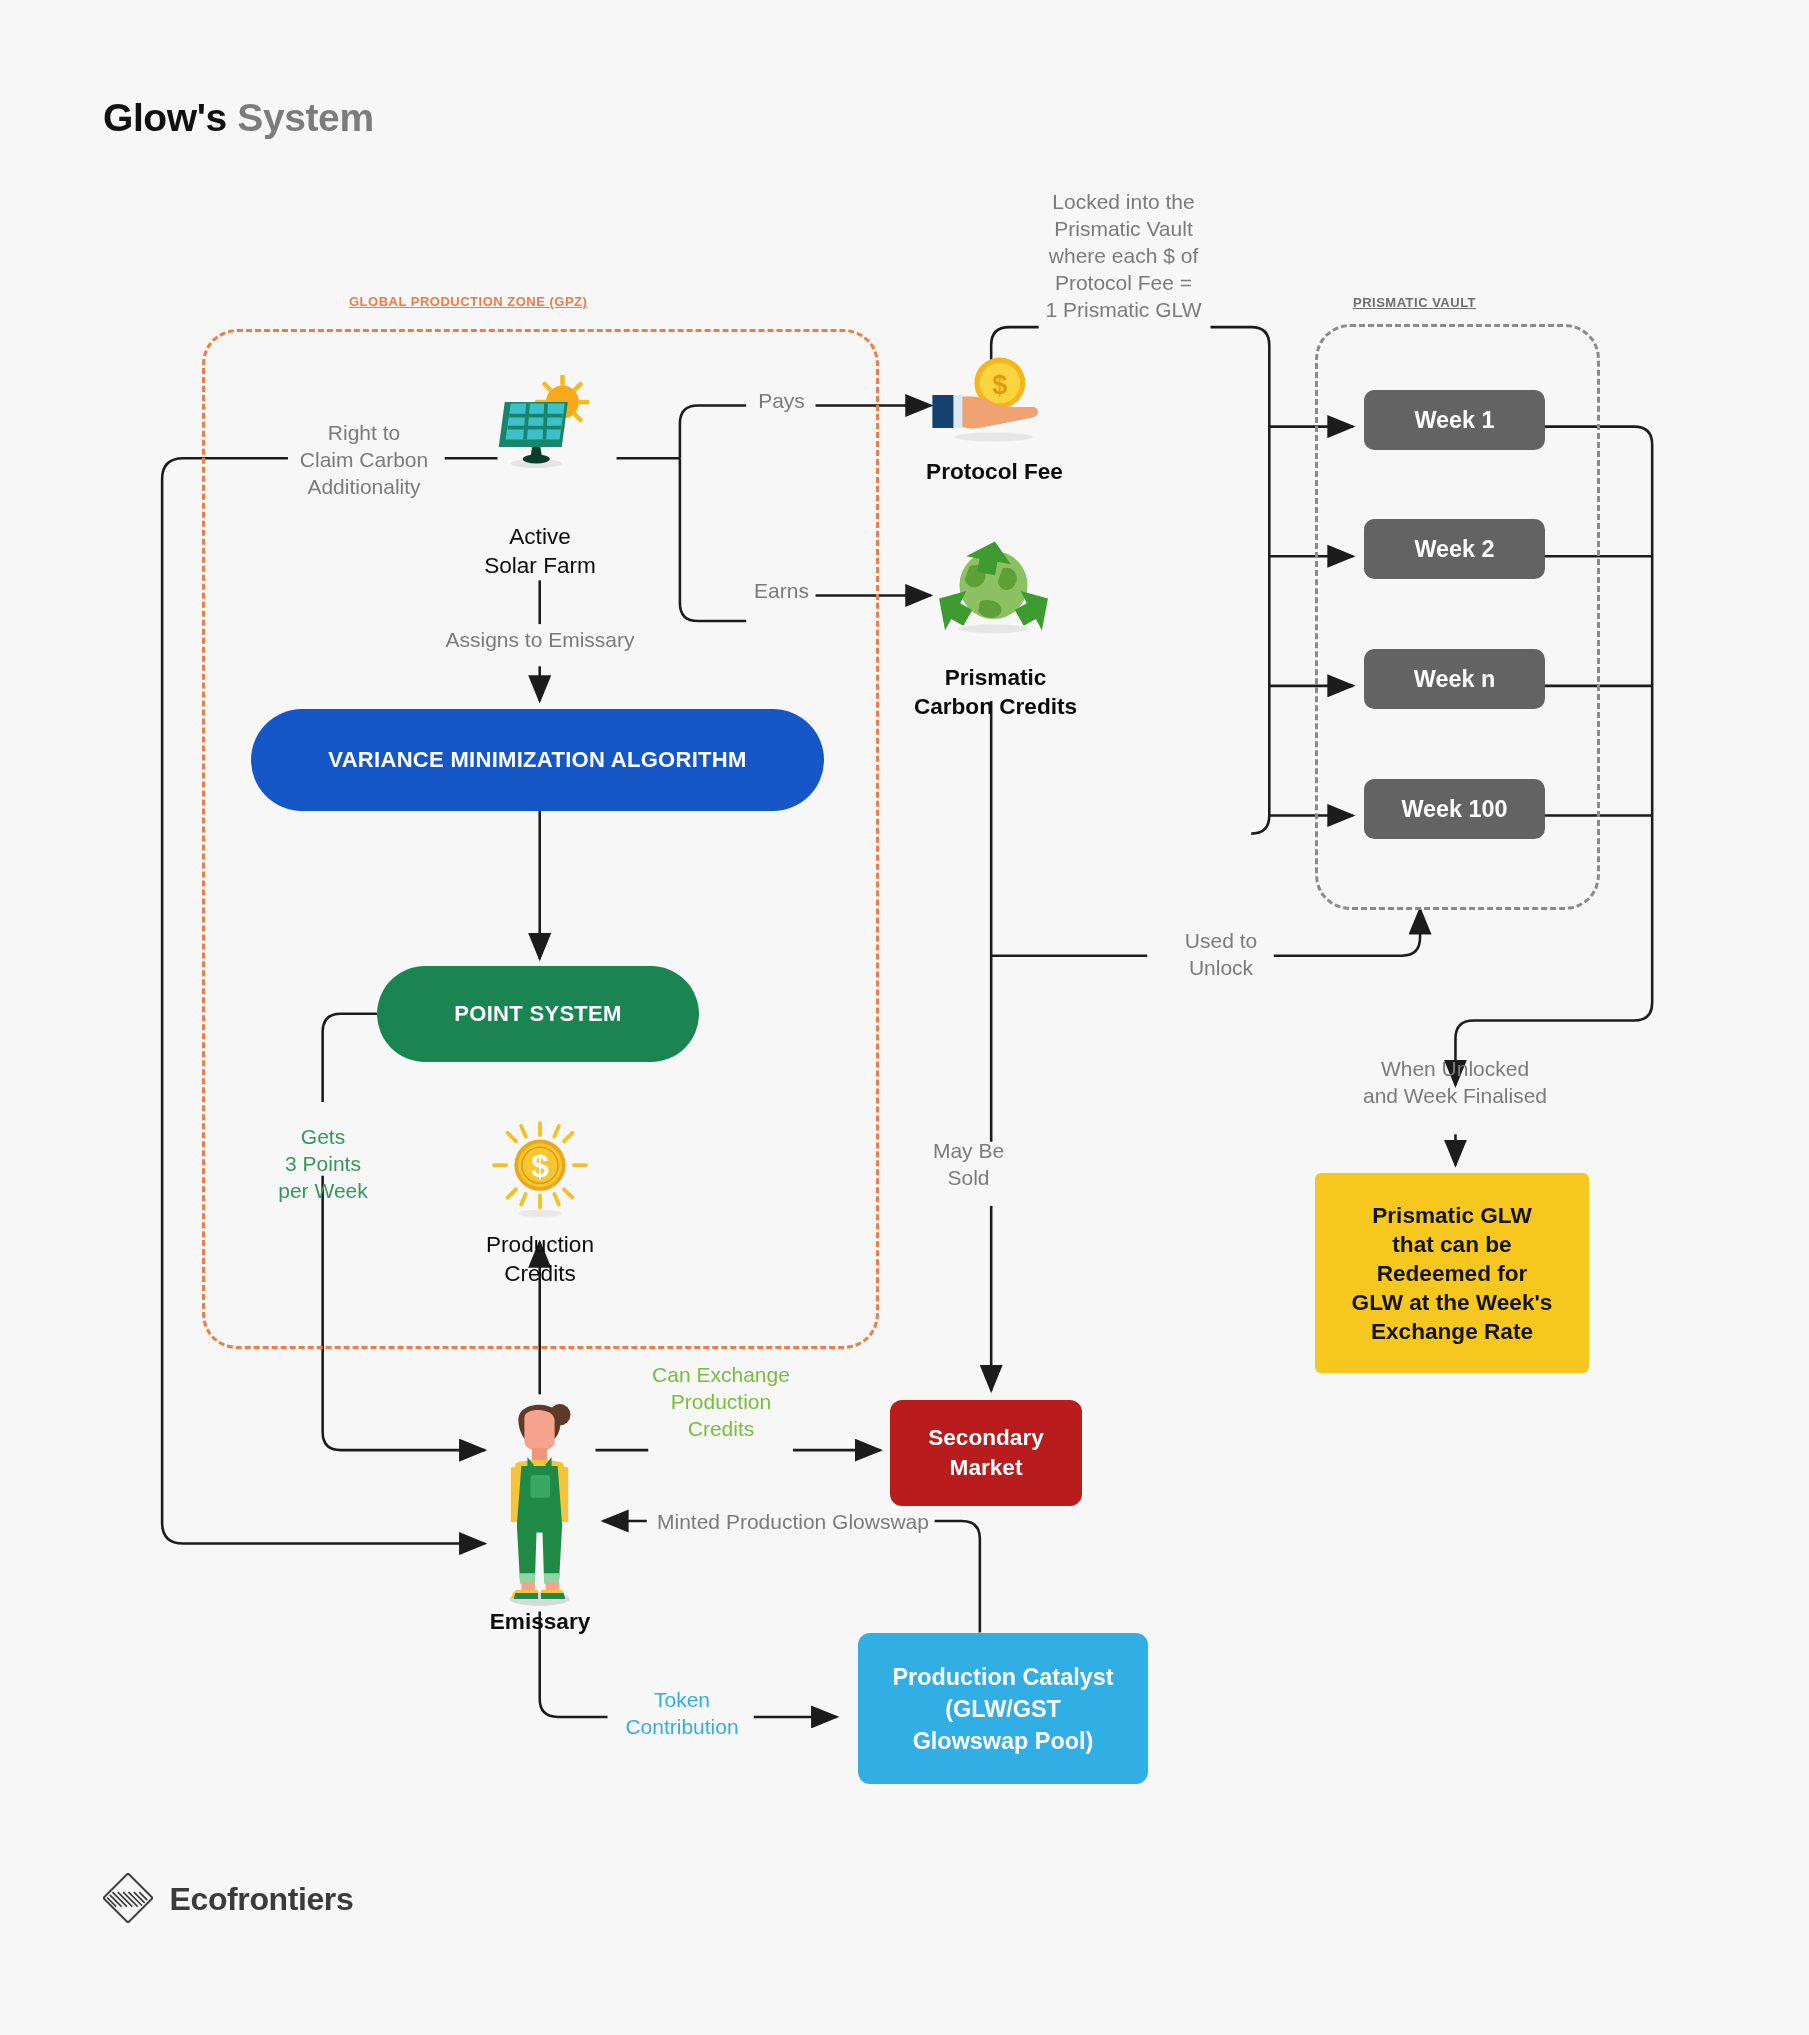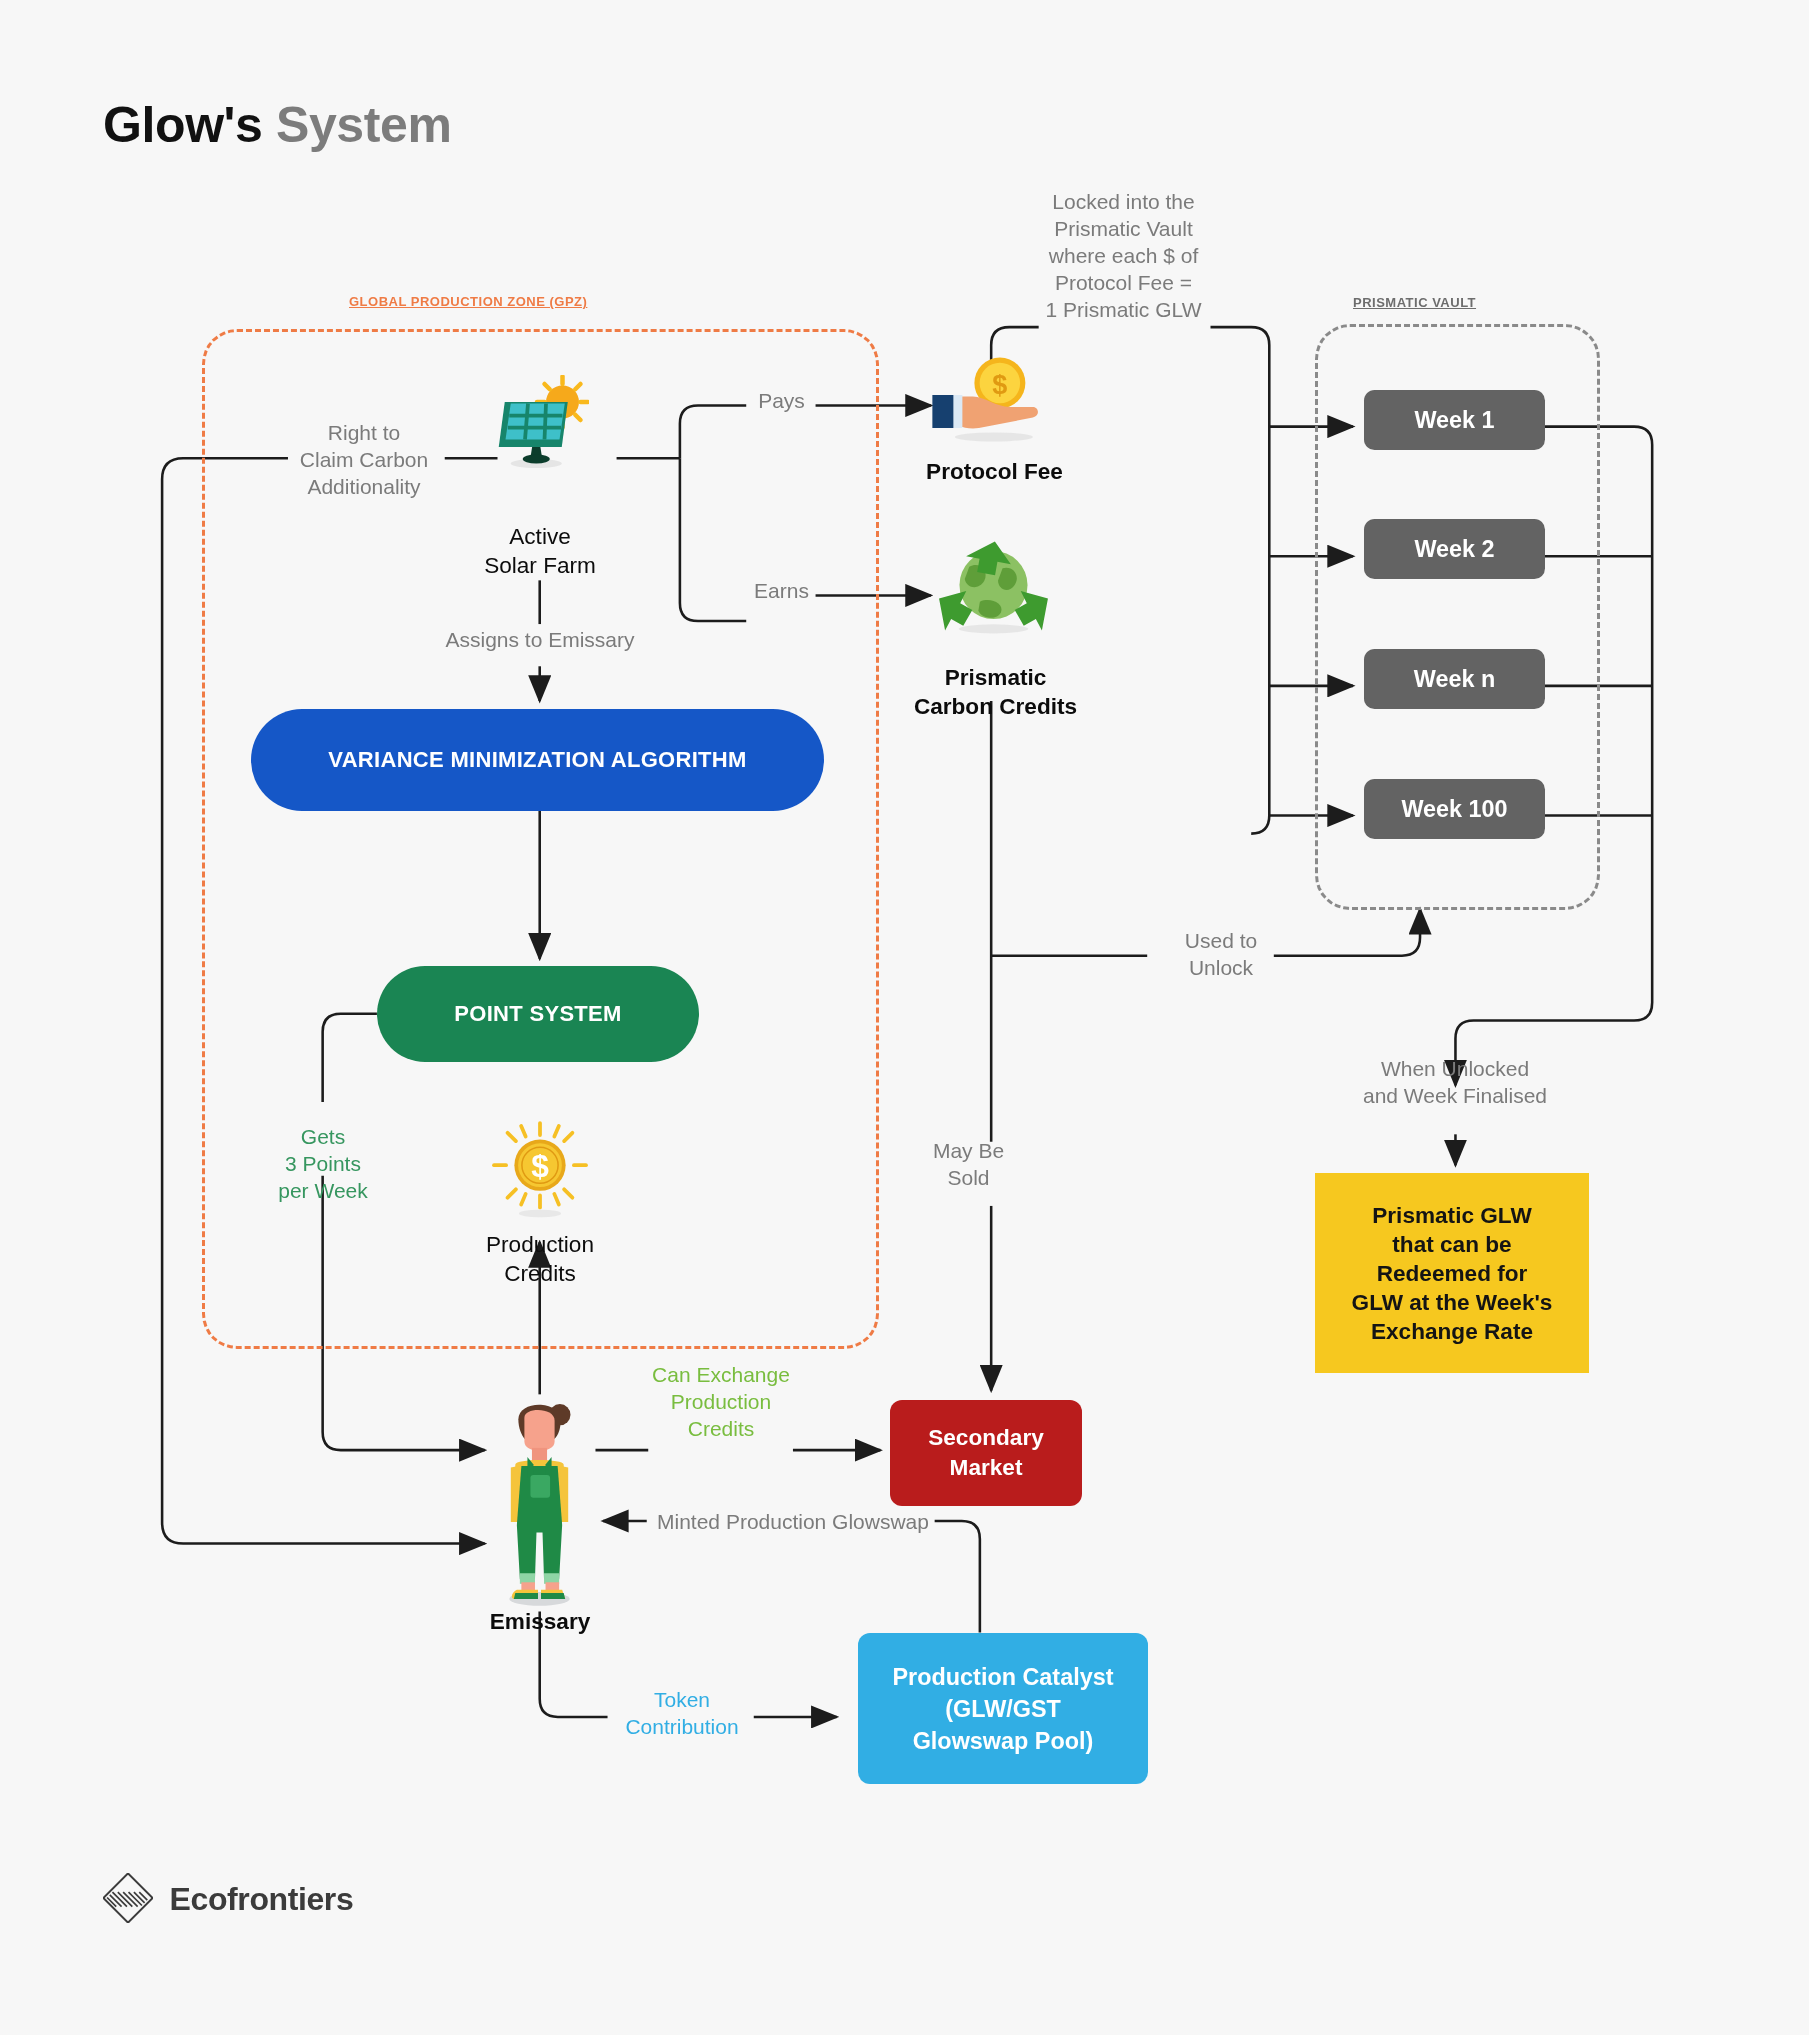--- a/index.html
+++ b/index.html
@@ -3,21 +3,21 @@
 <meta charset="utf-8">
 <style>
   html,body{margin:0;padding:0;background:#f7f7f7;}
   body{width:1809px;height:2035px;position:relative;overflow:hidden;
        font-family:"Liberation Sans","DejaVu Sans",sans-serif;
        -webkit-font-smoothing:antialiased;}
   #canvas{position:absolute;inset:0;}
   svg.wires{position:absolute;left:0;top:0;width:1809px;height:2035px;pointer-events:none;}
 
   
-  #title{position:absolute;left:103px;top:96px;font-size:50px;font-weight:bold;letter-spacing:-0.4px;}
+  #title{position:absolute;left:103px;top:96px;font-size:39px;font-weight:bold;letter-spacing:-0.4px;}
   #title .a{color:#111111;}
   #title .b{color:#7c7c7c;}
 
   
   .zone-label{position:absolute;font-weight:bold;font-size:13px;letter-spacing:0.5px;white-space:nowrap;text-decoration:underline;}
   #gpz-label{left:349px;top:294px;color:#ef7b45;}
   #vault-label{left:1353px;top:295px;color:#6d6d6d;}
 
   .dashed-zone{position:absolute;border-radius:35px;}
   #gpz-zone2{left:202px;top:329px;width:671px;height:1014px;border:3px dashed #ef7b45;border-radius:35px;}
@@ -30,21 +30,21 @@
   
   .pill{position:absolute;display:flex;align-items:center;justify-content:center;
         color:#ffffff;font-weight:bold;text-align:center;line-height:1.18;}
   #vma{left:251px;top:709px;width:573px;height:102px;border-radius:51px;background:#1557c7;font-size:22px;letter-spacing:0.3px;}
   #pts{left:377px;top:966px;width:322px;height:96px;border-radius:48px;background:#1a8553;font-size:22px;letter-spacing:0.3px;}
 
   .rbox{position:absolute;display:flex;align-items:center;justify-content:center;
         color:#ffffff;font-weight:bold;text-align:center;border-radius:10.6px;white-space:pre-line;}
   #secondary{left:890px;top:1400px;width:192px;height:106px;background:#b91c1c;font-size:22.6px;line-height:30px;border-radius:12px;}
   #catalyst{left:858px;top:1633px;width:290px;height:151px;background:#31aee4;font-size:23.4px;line-height:32px;border-radius:12px;}
-  #glwbox{left:1315px;top:1173px;width:274px;height:200px;background:#f6c81f;color:#141414;font-size:22.6px;line-height:29px;border-radius:0;}
+  #glwbox{left:1315px;top:1173px;width:274px;height:200px;background:#f6c81f;color:#141414;font-size:22.6px;line-height:29px;border-radius:6px;}
 
   .weekbox{position:absolute;width:181px;height:60px;background:#636363;border-radius:10.6px;
            display:flex;align-items:center;justify-content:center;color:#ffffff;font-weight:bold;font-size:23.4px;}
 
   
   .lbl-green{color:#36965f;}
   .lbl-lgreen{color:#79bd3f;}
   .lbl-blue{color:#31aee4;}
 
   

